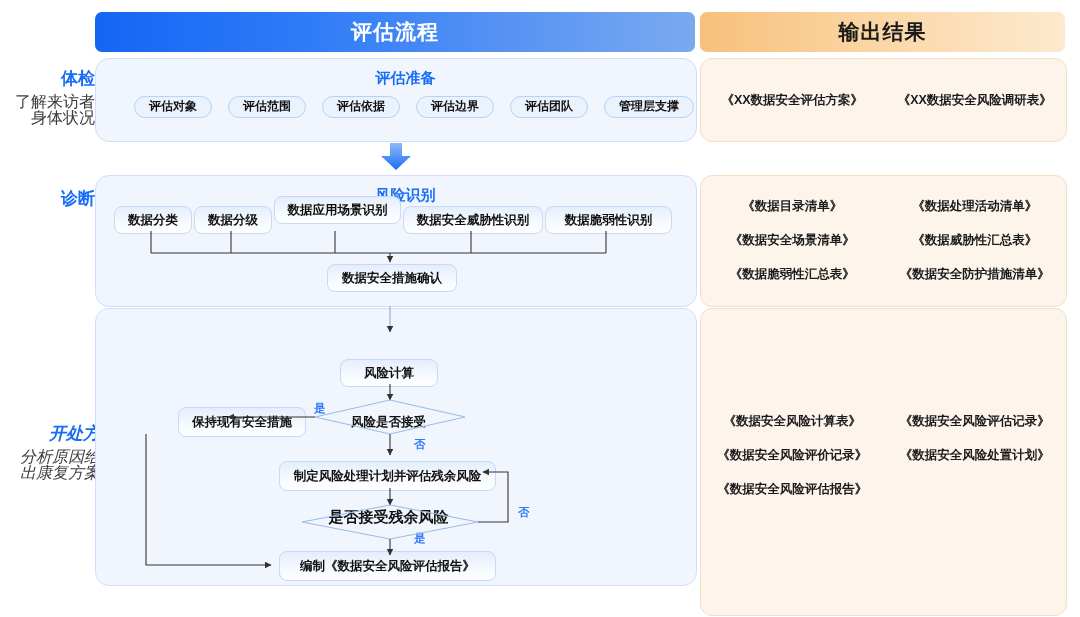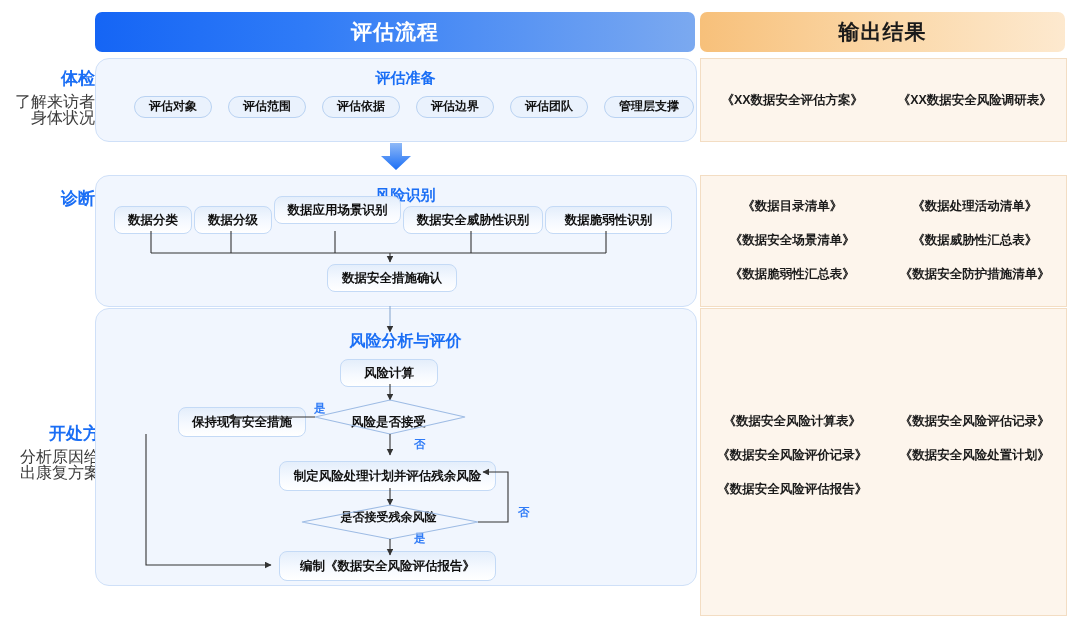--- a/index.html
+++ b/index.html
@@ -15,34 +15,34 @@
   .hdr-orange{left:700px;top:12px;width:365px;color:#1a1a1a;
               background:linear-gradient(90deg,#f7c07a 0%,#fbd9ab 55%,#fde9cf 100%);}
 
   
   .stagelbl{position:absolute;width:95px;text-align:right;}
   .stagelbl .big{font-size:17px;font-weight:bold;color:#1a6ef5;line-height:22px;
                  margin-bottom:4px;}
   .stagelbl .small{font-size:16px;color:#3b3b3b;line-height:16px;}
   #lbl-1{left:0px;top:68px;}
   #lbl-2{left:0px;top:188px;}
-  #lbl-3{left:5px;top:423px;}
+  #lbl-3{left:5px;top:423px;font-style:italic;}
 
   
   .panel{position:absolute;left:95px;width:600px;
          background:#f1f6fe;border:1px solid #cfe0f8;border-radius:14px;}
   #panel-1{top:58px;height:82px;}
   #panel-2{top:175px;height:130px;}
   #panel-3{top:308px;height:276px;}
   .panel-title{position:absolute;left:0;right:0;text-align:center;font-size:15px;
                font-weight:bold;color:#1a6ef5;margin-left:19px;}
 
   
   .rpanel{position:absolute;left:700px;width:365px;
-          background:#fdf5ec;border:1px solid #f3ddc3;border-radius:0;}
+          background:#fdf5ec;border:1px solid #f3ddc3;border-radius:12px;}
   #rpanel-1{top:58px;height:82px;}
   #rpanel-2{top:175px;height:130px;}
   #rpanel-3{top:308px;height:306px;}
   .rgrid{position:absolute;left:0;right:0;display:grid;grid-template-columns:1fr 1fr;
          font-size:12.5px;font-weight:bold;color:#1b1b1b;}
   .rgrid div{padding:0;line-height:34px;text-align:center;white-space:nowrap;}
 
   
   .pill{position:absolute;height:20px;line-height:19px;border-radius:11px;
         background:#eaf2fd;border:1px solid #b9d2f2;color:#121212;
@@ -116,34 +116,33 @@
     <div class="box" style="left:18px;top:30px;width:76px;height:26px">数据分类</div>
     <div class="box" style="left:98px;top:30px;width:76px;height:26px">数据分级</div>
     <div class="box" style="left:178px;top:20px;width:125px;height:26px">数据应用场景识别</div>
     <div class="box" style="left:307px;top:30px;width:138px;height:26px">数据安全威胁性识别</div>
     <div class="box" style="left:449px;top:30px;width:125px;height:26px">数据脆弱性识别</div>
 
     <div class="box" style="left:231px;top:88px;width:128px;height:26px">数据安全措施确认</div>
   </div>
 
   <div class="panel" id="panel-3">
-    <div class="panel-title" style="top:22px;font-size:16px">风险分析与评价</div>
 
     <div class="box" style="left:244px;top:50px;width:96px;height:26px">风险计算</div>
 
     <div class="box" style="left:82px;top:98px;width:126px;height:28px">保持现有安全措施</div>
 
     <div class="box" style="left:183px;top:152px;width:215px;height:28px">制定风险处理计划并评估残余风险</div>
 
     <div class="box" style="left:183px;top:242px;width:215px;height:28px">编制《数据安全风险评估报告》</div>
 
     <div style="position:absolute;left:220px;top:103px;width:145px;height:20px;display:flex;
                 align-items:center;justify-content:center;font-size:12.5px;font-weight:bold;color:#101010;">风险是否接受</div>
     <div style="position:absolute;left:210px;top:198px;width:165px;height:20px;display:flex;
-                align-items:center;justify-content:center;font-size:12px;font-weight:bold;color:#101010;">是否接受残余风险</div>
+                align-items:center;justify-content:center;font-size:15px;font-weight:bold;color:#101010;">是否接受残余风险</div>
 
     <span class="yn" style="left:218px;top:92px">是</span>
     <span class="yn" style="left:318px;top:128px">否</span>
     <span class="yn" style="left:422px;top:196px">否</span>
     <span class="yn" style="left:318px;top:222px">是</span>
   </div>
 
   <svg class="wires">
     <defs>
       <marker id="ah" markerWidth="7" markerHeight="7" refX="5.5" refY="3" orient="auto">

